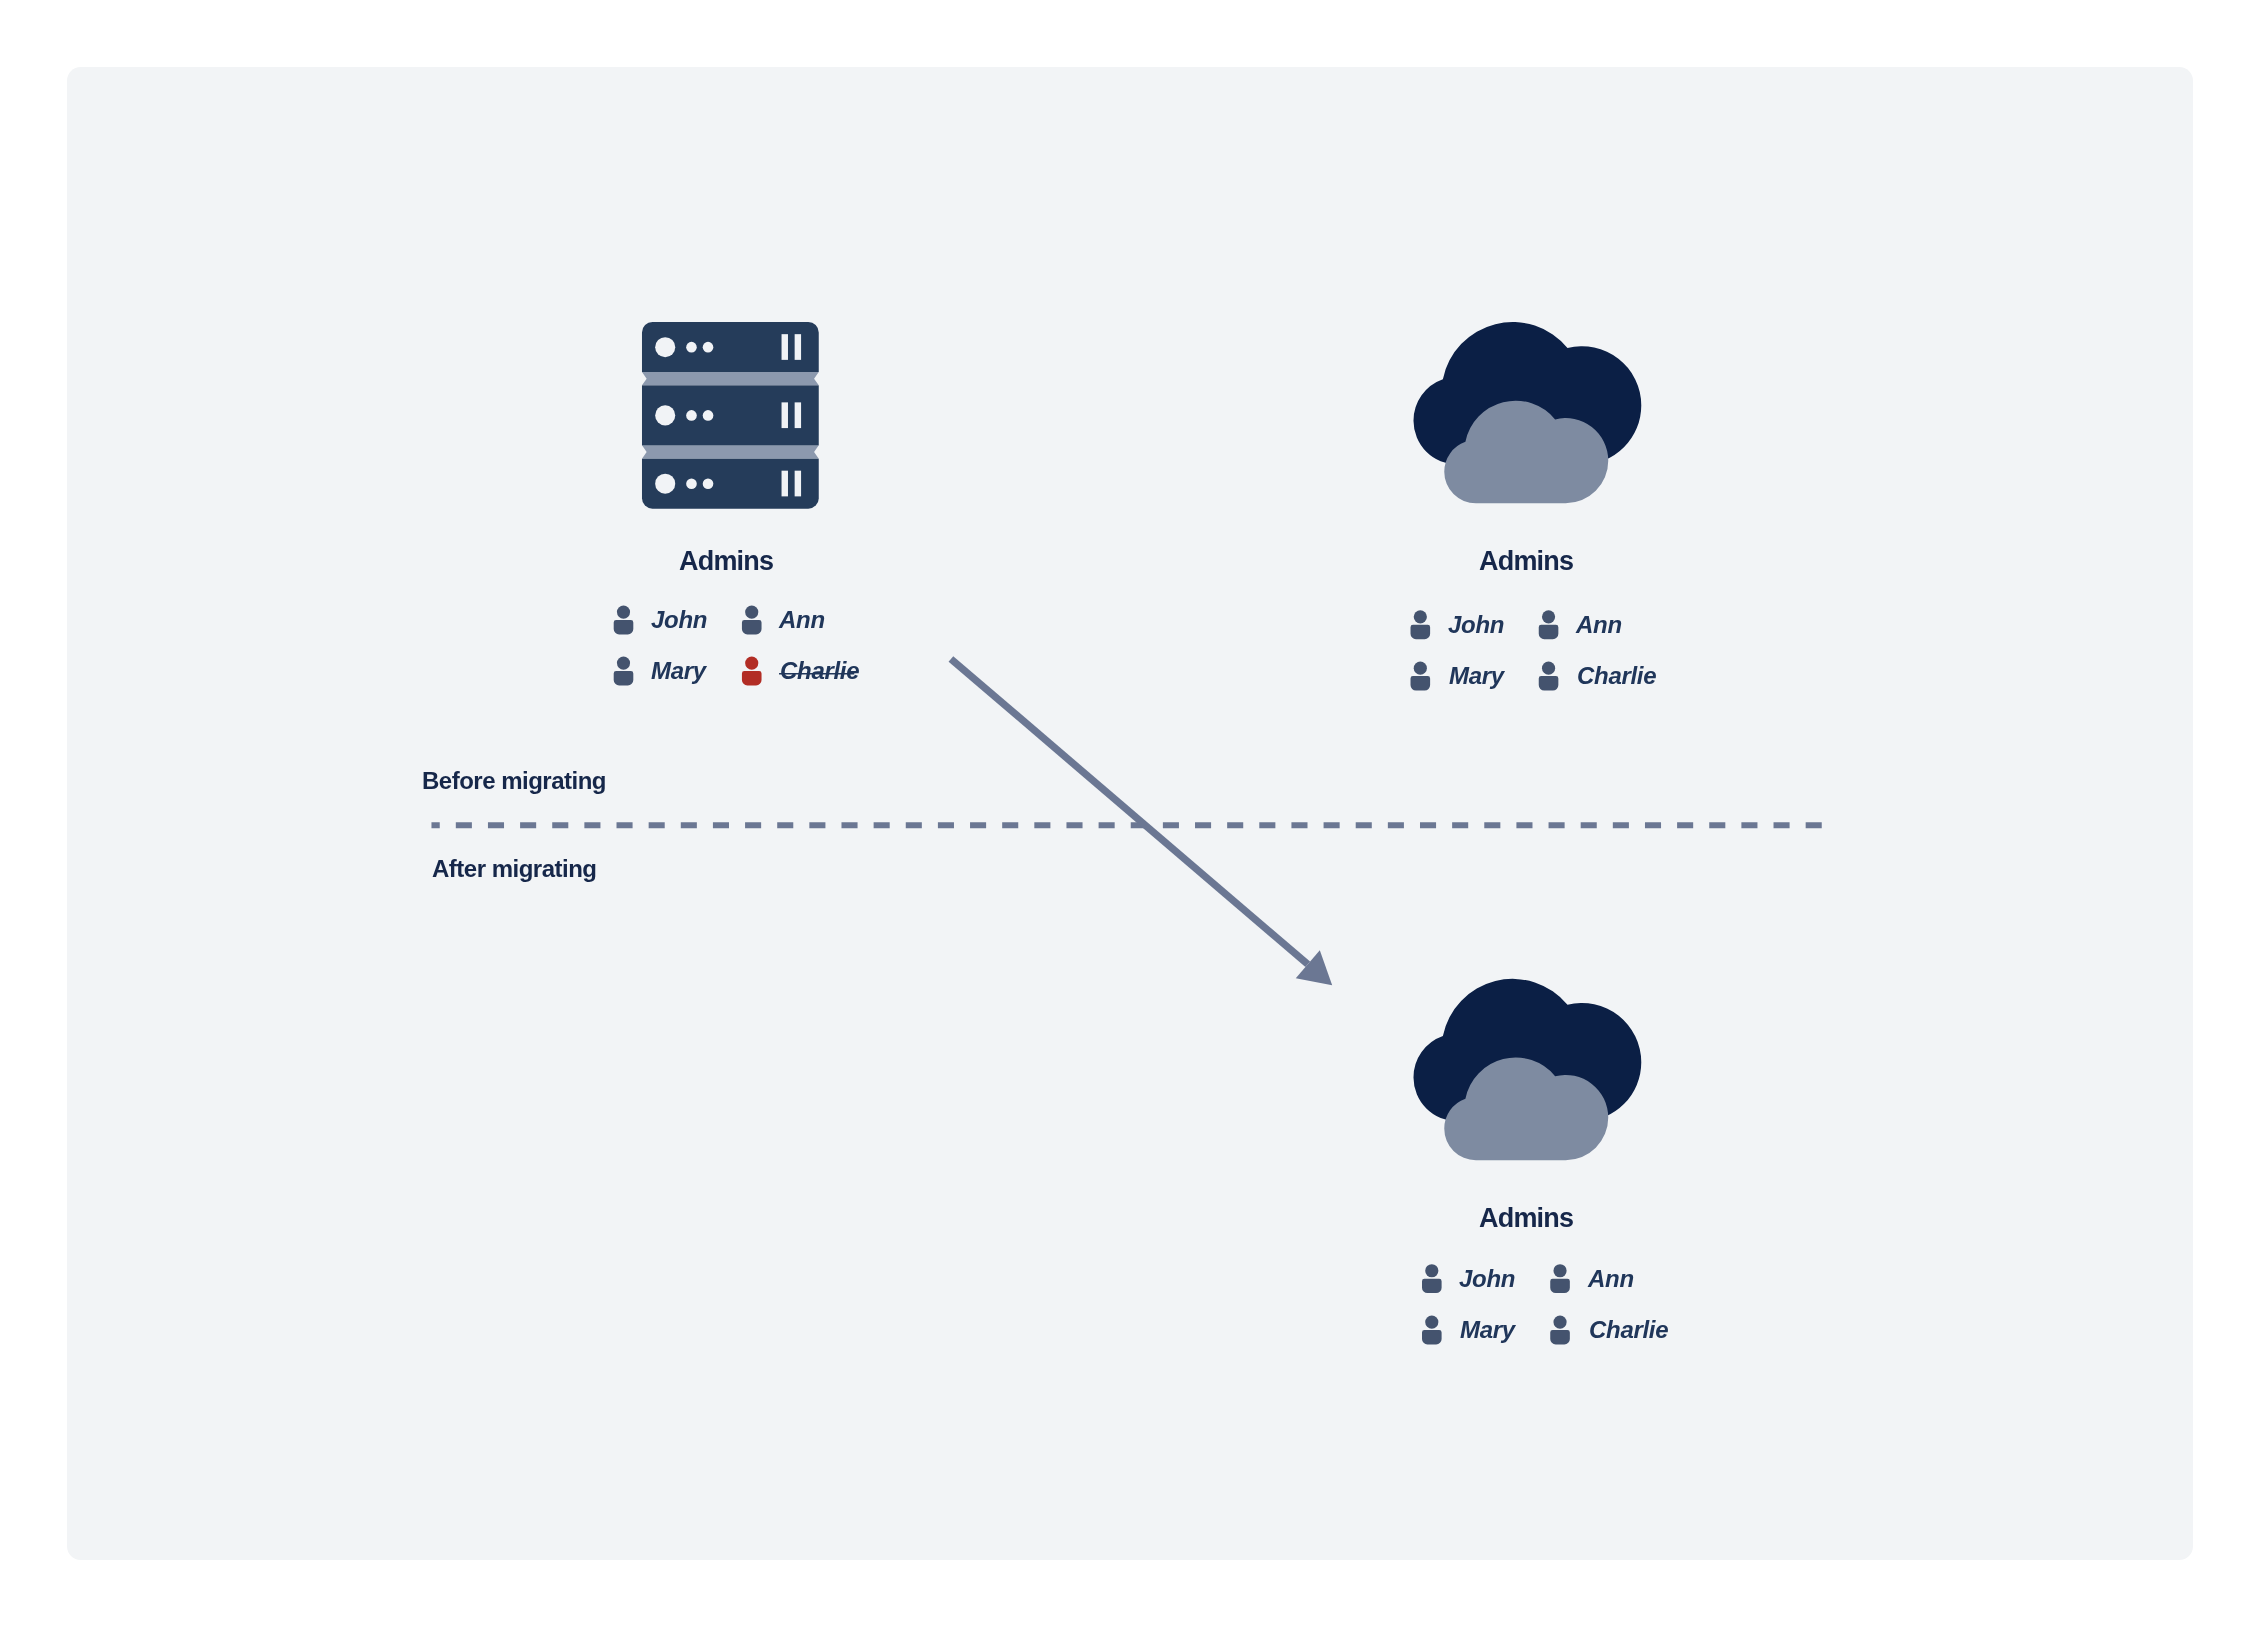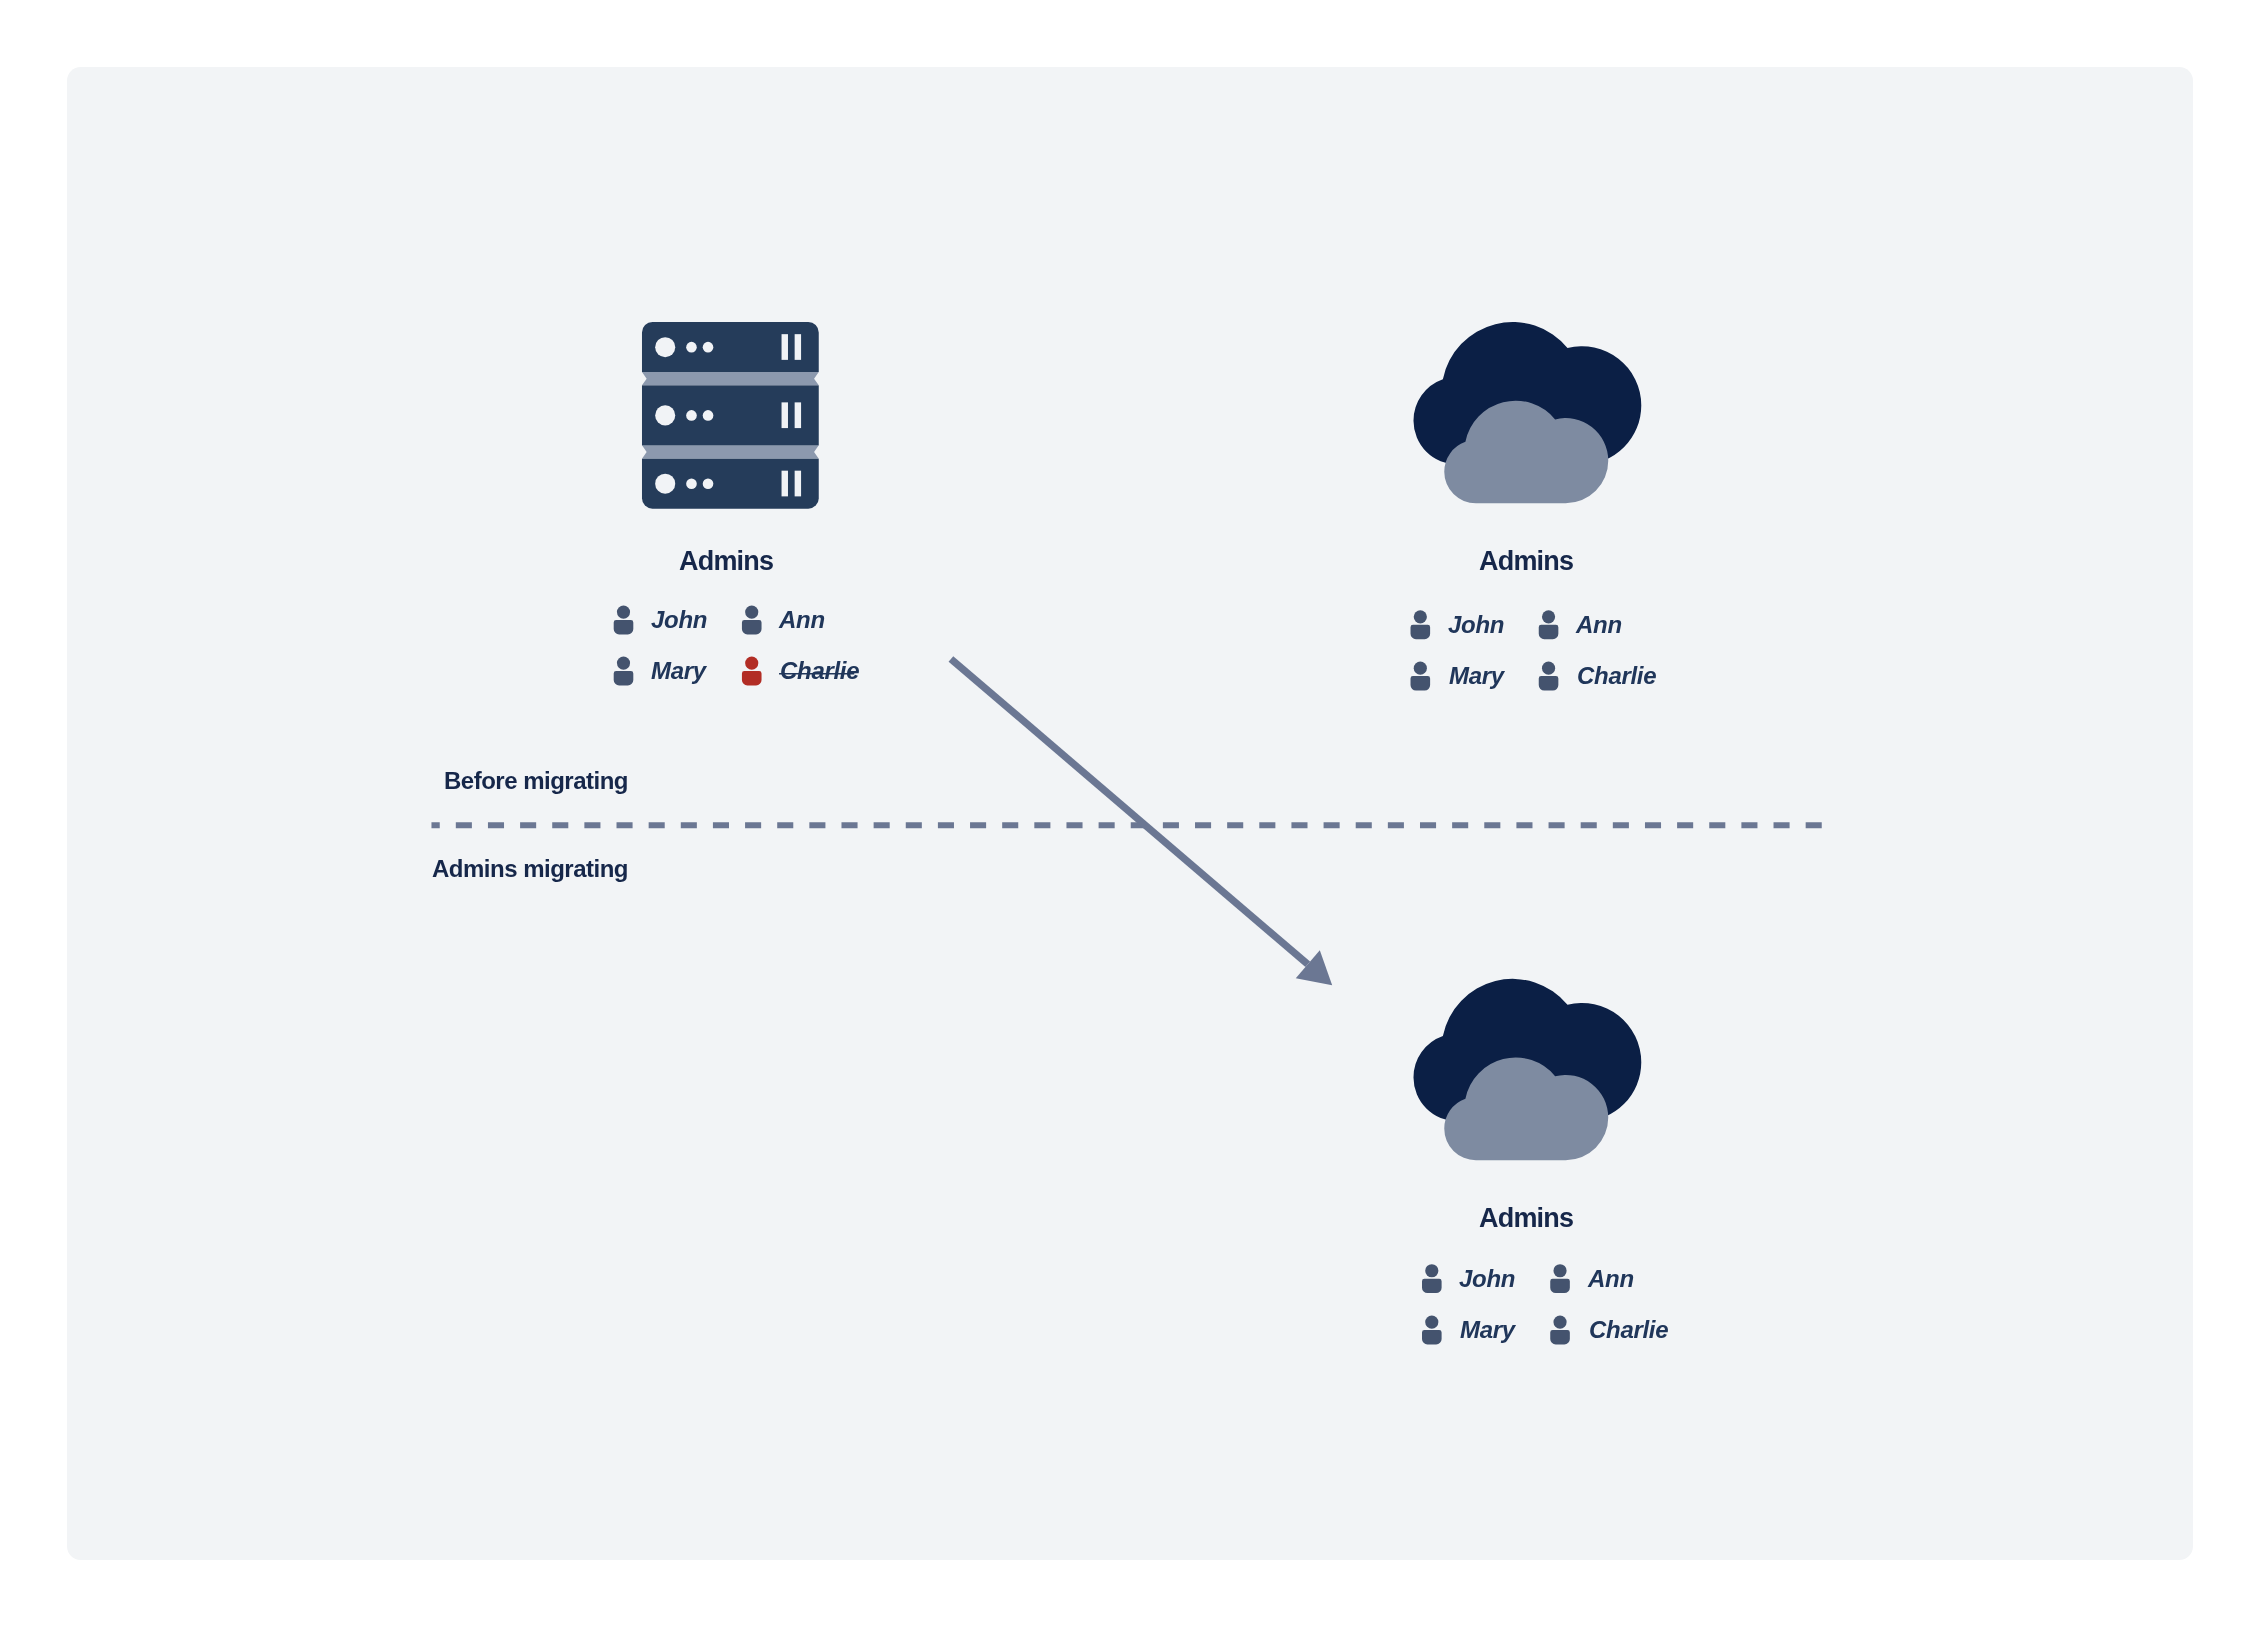--- a/index.html
+++ b/index.html
@@ -114,16 +114,16 @@
   <div class="lbl member-name" style="left:1576px;top:613px;">Ann</div>
   <div class="lbl member-name" style="left:1449px;top:664px;">Mary</div>
   <div class="lbl member-name" style="left:1577px;top:664px;">Charlie</div>
 
   <div class="lbl group-title" style="left:1479px;top:1205px;">Admins</div>
   <div class="lbl member-name" style="left:1459px;top:1267px;">John</div>
   <div class="lbl member-name" style="left:1588px;top:1267px;">Ann</div>
   <div class="lbl member-name" style="left:1460px;top:1318px;">Mary</div>
   <div class="lbl member-name" style="left:1589px;top:1318px;">Charlie</div>
 
-  <div class="lbl section-label" style="left:444px;top:769px;">Before migrating</div>
-  <div class="lbl section-label" style="left:432px;top:857px;">Admins migrating</div>
+  <div class="lbl section-label" style="left:422px;top:769px;">Before migrating</div>
+  <div class="lbl section-label" style="left:432px;top:857px;">After migrating</div>
 </div>
 
 
 </body></html>

